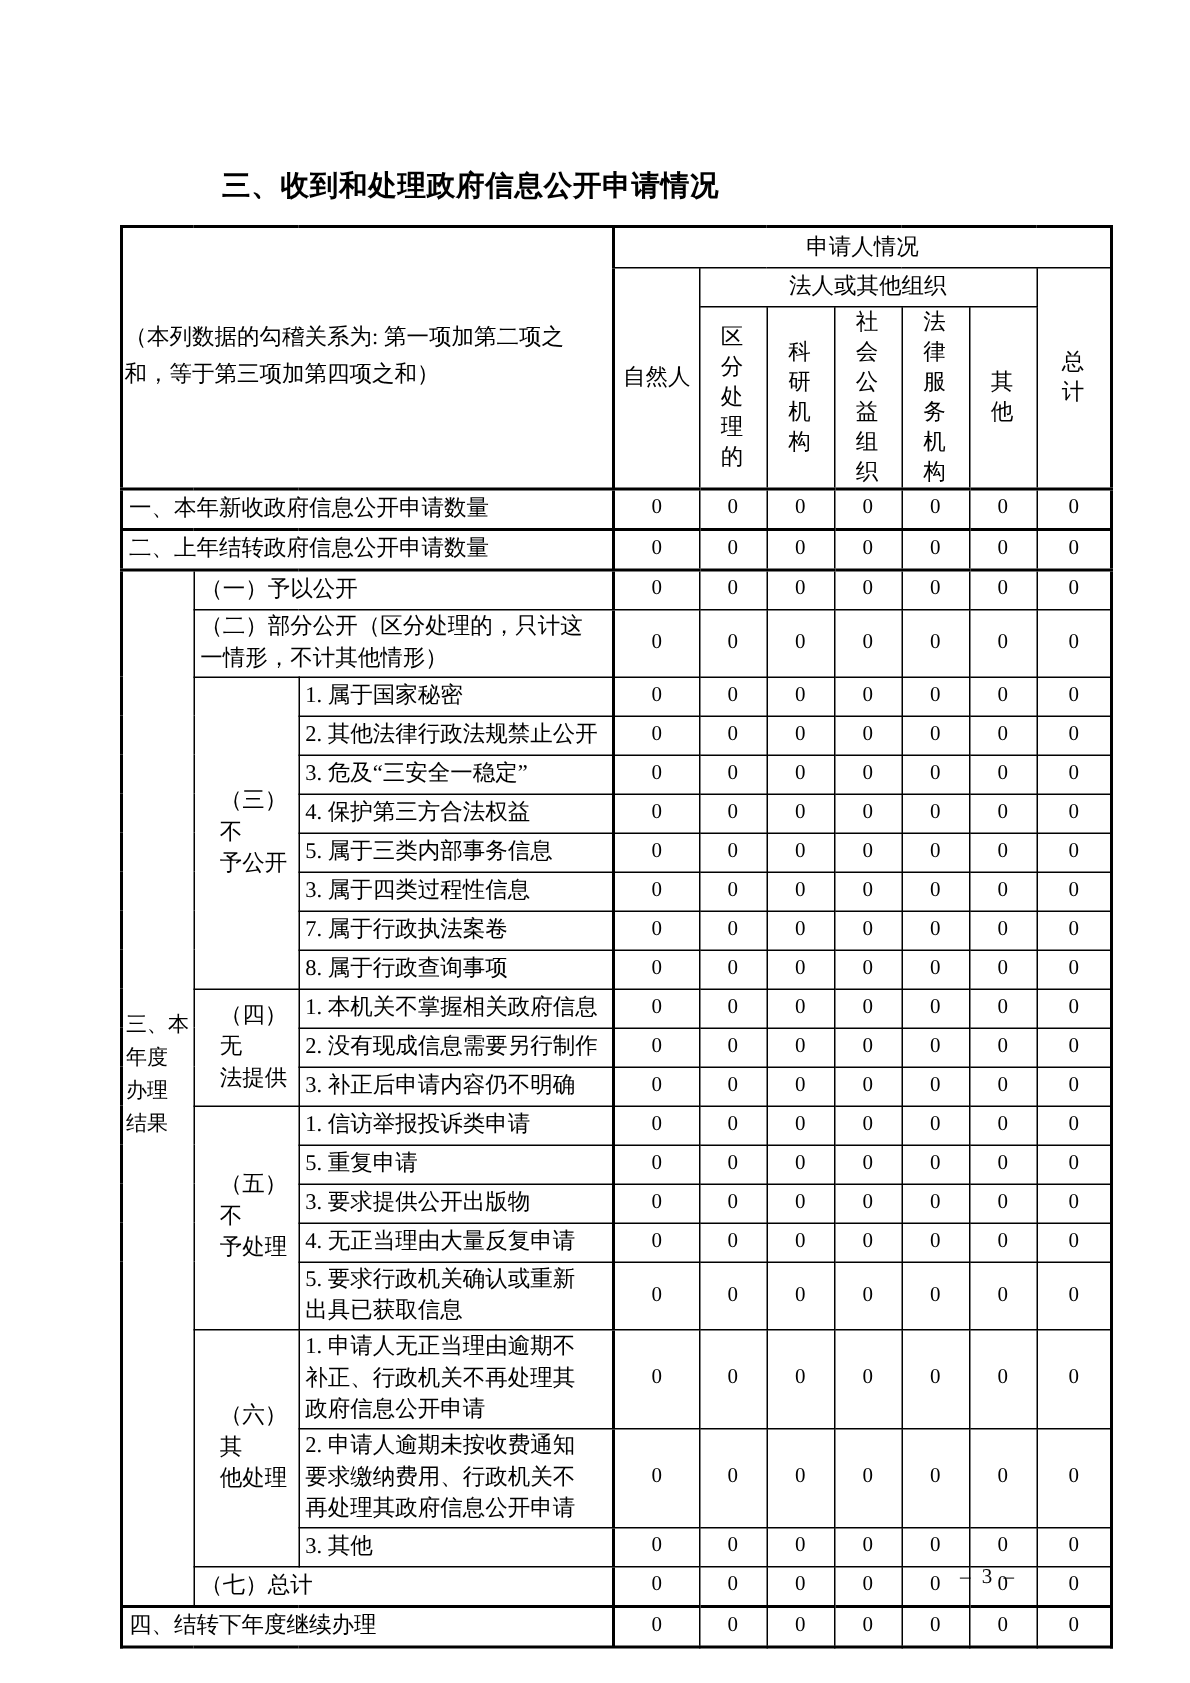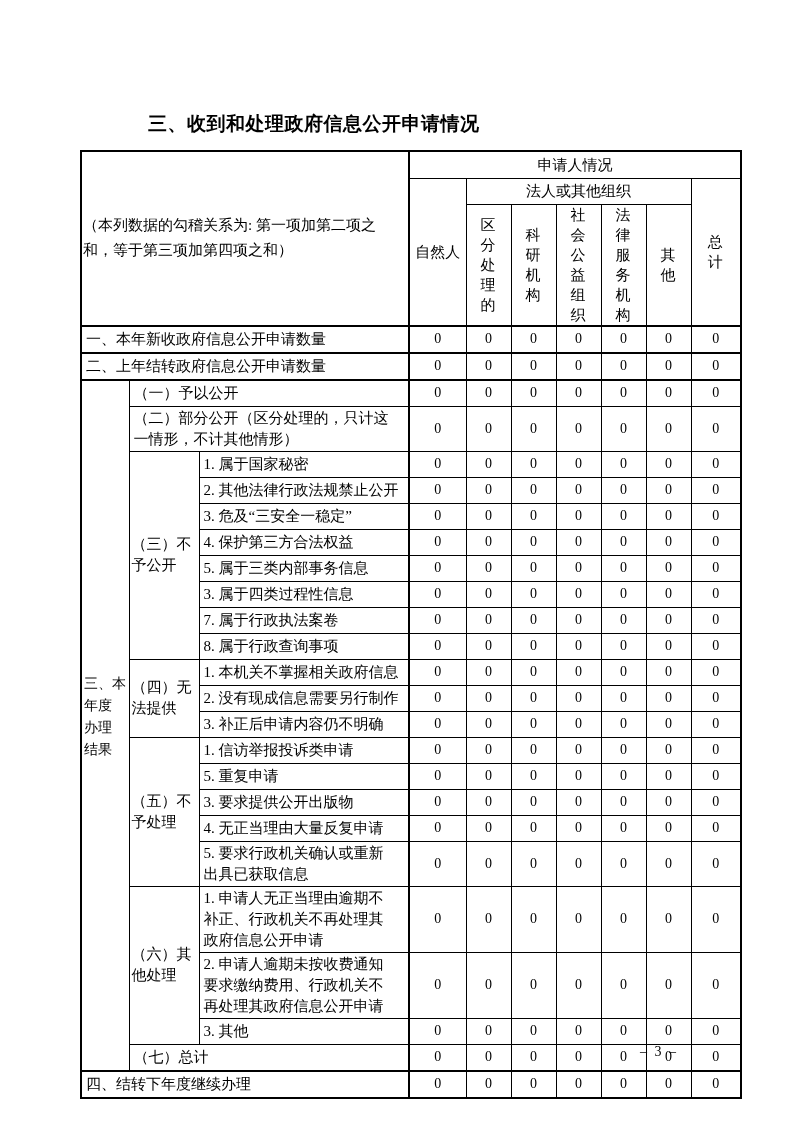--- a/index.html
+++ b/index.html
@@ -31,21 +31,21 @@
     font-size:15px; line-height:25px; padding:0 1px;
   }
 
   
   tbody td { height:23px; font-size:15px; }
   tbody td.val { text-align:center; font-size:14px; padding:0; vertical-align:middle; }
   tbody td.lbl {
     text-align:left; vertical-align:middle; white-space:pre-line;
     line-height:21px; padding:1px 3px 1px 4px;
   }
-  tbody td.cat  { padding-left:2px; }
+  tbody td.cat  { padding-left:17px; }
   tbody td.vert {
     font-size:14px; line-height:22px; padding:0 1px 16px 2px;
     text-align:left; vertical-align:middle; white-space:pre-line;
   }
 
   
   .thickL { border-left-width:2px !important; }
   tbody tr:first-child td   { border-top-width:2px; }  
   tbody tr:nth-child(2) td  { border-top-width:2px; }  
   tbody tr:nth-child(3) td  { border-top-width:2px; }  

